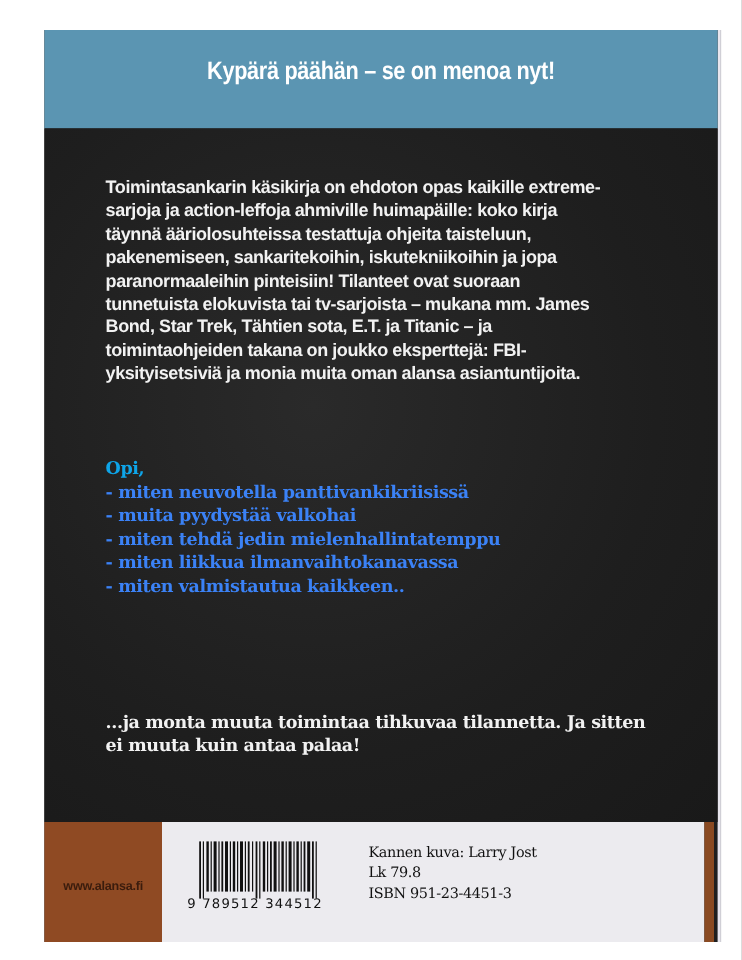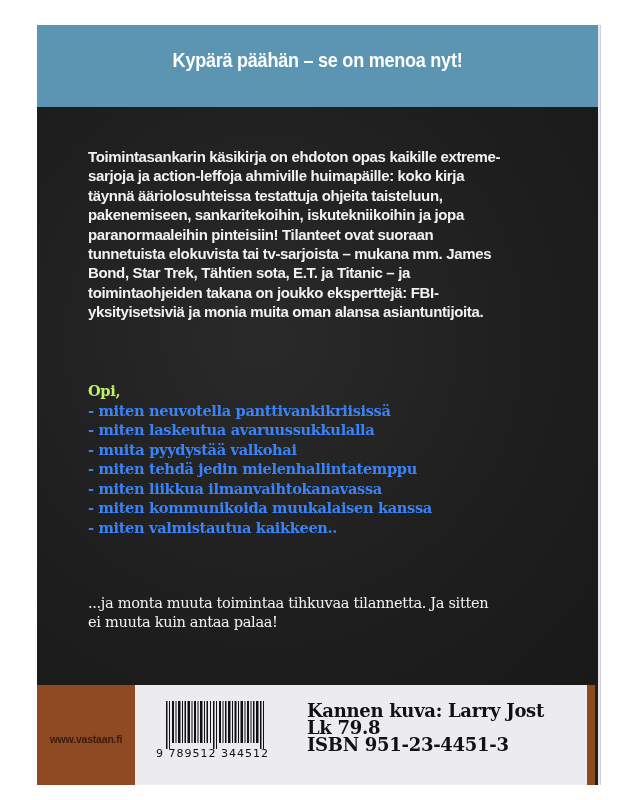--- a/index.html
+++ b/index.html
@@ -30,25 +30,25 @@
     font-family: Liberation Sans, sans-serif; font-weight: bold;
     color: #f2f2f2; font-size: 15px; line-height: 19.4px;
     letter-spacing: -0.35px;
   }
   .blurb .line { display: block; white-space: nowrap; }
   .learn {
     position: absolute; left: 51px; top: 356px; width: 500px;
     font-family: "DejaVu Serif", serif; font-weight: bold;
     font-size: 14.6px; line-height: 19.5px; letter-spacing: -0.35px;
   }
-  .learn .opi { color: #bef264; display: block; }
+  .learn .opi { color: #0ea5e9; display: block; }
   .learn .item { color: #3b82f6; display: block; white-space: nowrap; }
   .outro {
     position: absolute; left: 51px; top: 568px; width: 500px;
-    font-family: "DejaVu Serif", serif; font-weight: normal;
+    font-family: "DejaVu Serif", serif; font-weight: bold;
     color: #f2f2f2; font-size: 14.6px; line-height: 19.4px; letter-spacing: -0.35px;
   }
   .outro .line { display: block; white-space: nowrap; }
   .bottom-strip {
     position: absolute; left: 0; top: 660px; width: 561px; height: 100px;
   }
   .brown-panel {
     position: absolute; left: 0; top: 0; width: 98px; height: 100px;
     background: #8f4a23;
     display: flex; align-items: center; justify-content: center;
@@ -69,22 +69,22 @@
     position: absolute; left: 21px; top: 16px; width: 125px; height: 62px;
   }
   .barcode svg { display: block; }
   .barcode .digits {
     position: absolute; left: 0; top: 46px; width: 125px;
     font-family: "DejaVu Sans", sans-serif; font-size: 11px; color: #111;
     letter-spacing: 1px; white-space: nowrap;
   }
   .credits {
     position: absolute; left: 172px; top: 17px;
-    font-family: "DejaVu Serif", serif; font-size: 18px; color: #111;
-    line-height: 17px; font-weight: bold; letter-spacing: -0.3px;
+    font-family: "DejaVu Serif", serif; font-size: 12px; color: #111;
+    line-height: 17px; font-weight: normal; letter-spacing: -0.3px;
   }
   .credits .line { display: block; white-space: nowrap; }
 </style>
 </head>
 <body>
 
 <div class="book">
   <div class="top-band">
     <span class="headline">Kypärä päähän – se on menoa nyt!</span>
   </div>
@@ -99,36 +99,34 @@
     <span class="line">paranormaaleihin pinteisiin! Tilanteet ovat suoraan</span>
     <span class="line">tunnetuista elokuvista tai tv-sarjoista – mukana mm. James</span>
     <span class="line">Bond, Star Trek, Tähtien sota, E.T. ja Titanic – ja</span>
     <span class="line">toimintaohjeiden takana on joukko eksperttejä: FBI-</span>
     <span class="line">yksityisetsiviä ja monia muita oman alansa asiantuntijoita.</span>
   </div>
 
   <div class="learn">
     <span class="opi">Opi,</span>
     <span class="item">- miten neuvotella panttivankikriisissä</span>
-    <span class="item">- miten laskeutua avaruussukkulalla</span>
     <span class="item">- muita pyydystää valkohai</span>
     <span class="item">- miten tehdä jedin mielenhallintatemppu</span>
     <span class="item">- miten liikkua ilmanvaihtokanavassa</span>
-    <span class="item">- miten kommunikoida muukalaisen kanssa</span>
     <span class="item">- miten valmistautua kaikkeen..</span>
   </div>
 
   <div class="outro">
     <span class="line">...ja monta muuta toimintaa tihkuvaa tilannetta. Ja sitten</span>
     <span class="line">ei muuta kuin antaa palaa!</span>
   </div>
 
   <div class="bottom-strip">
     <div class="brown-panel">
-      <span class="url">www.vastaan.fi</span>
+      <span class="url">www.alansa.fi</span>
     </div>
     <div class="white-label">
       <div class="barcode">
         <svg width="125" height="48" viewBox="0 0 125 48">
           <g fill="#111">
             <rect x="10" y="0" width="1.5" height="48"></rect>
             <rect x="13" y="0" width="1" height="48"></rect>
             <rect x="16" y="0" width="2" height="42"></rect>
             <rect x="19.5" y="0" width="1" height="42"></rect>
             <rect x="22" y="0" width="2.5" height="42"></rect>

